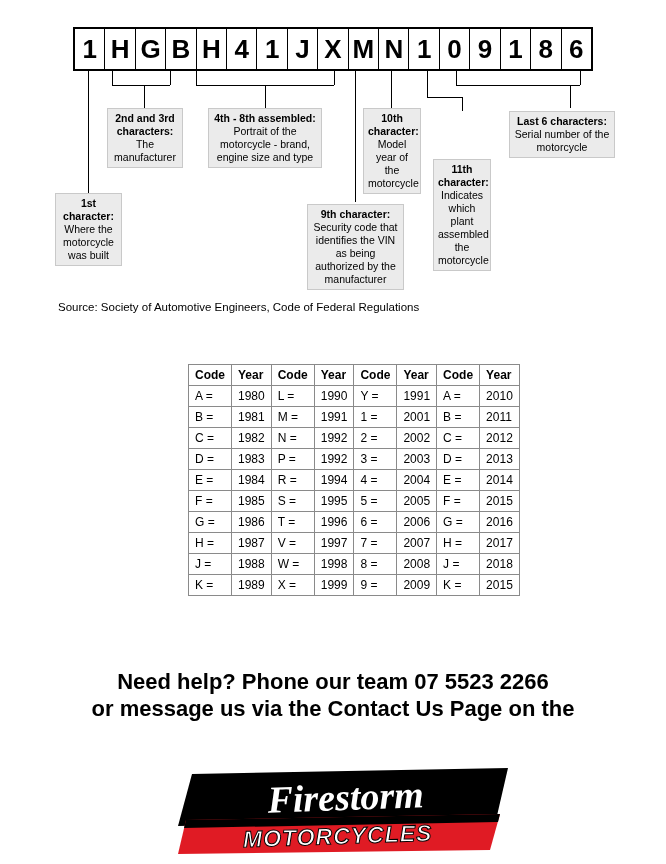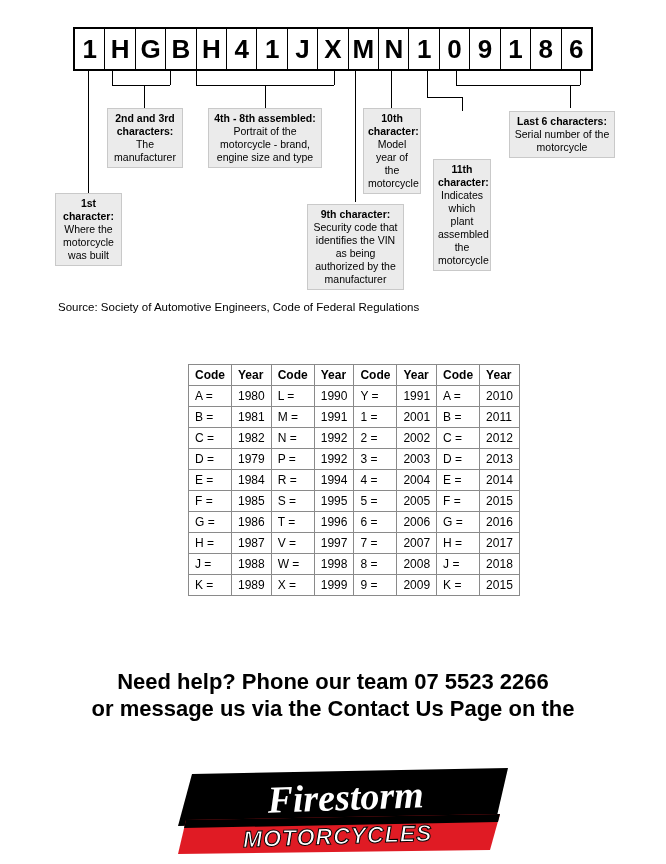--- a/index.html
+++ b/index.html
@@ -241,21 +241,21 @@
       <td>1982</td>
       <td>N =</td>
       <td>1992</td>
       <td>2 =</td>
       <td>2002</td>
       <td>C =</td>
       <td>2012</td>
     </tr>
     <tr>
       <td>D =</td>
-      <td>1979</td>
+      <td>1983</td>
       <td>P =</td>
       <td>1992</td>
       <td>3 =</td>
       <td>2003</td>
       <td>D =</td>
       <td>2013</td>
     </tr>
     <tr>
       <td>E =</td>
       <td>1984</td>

